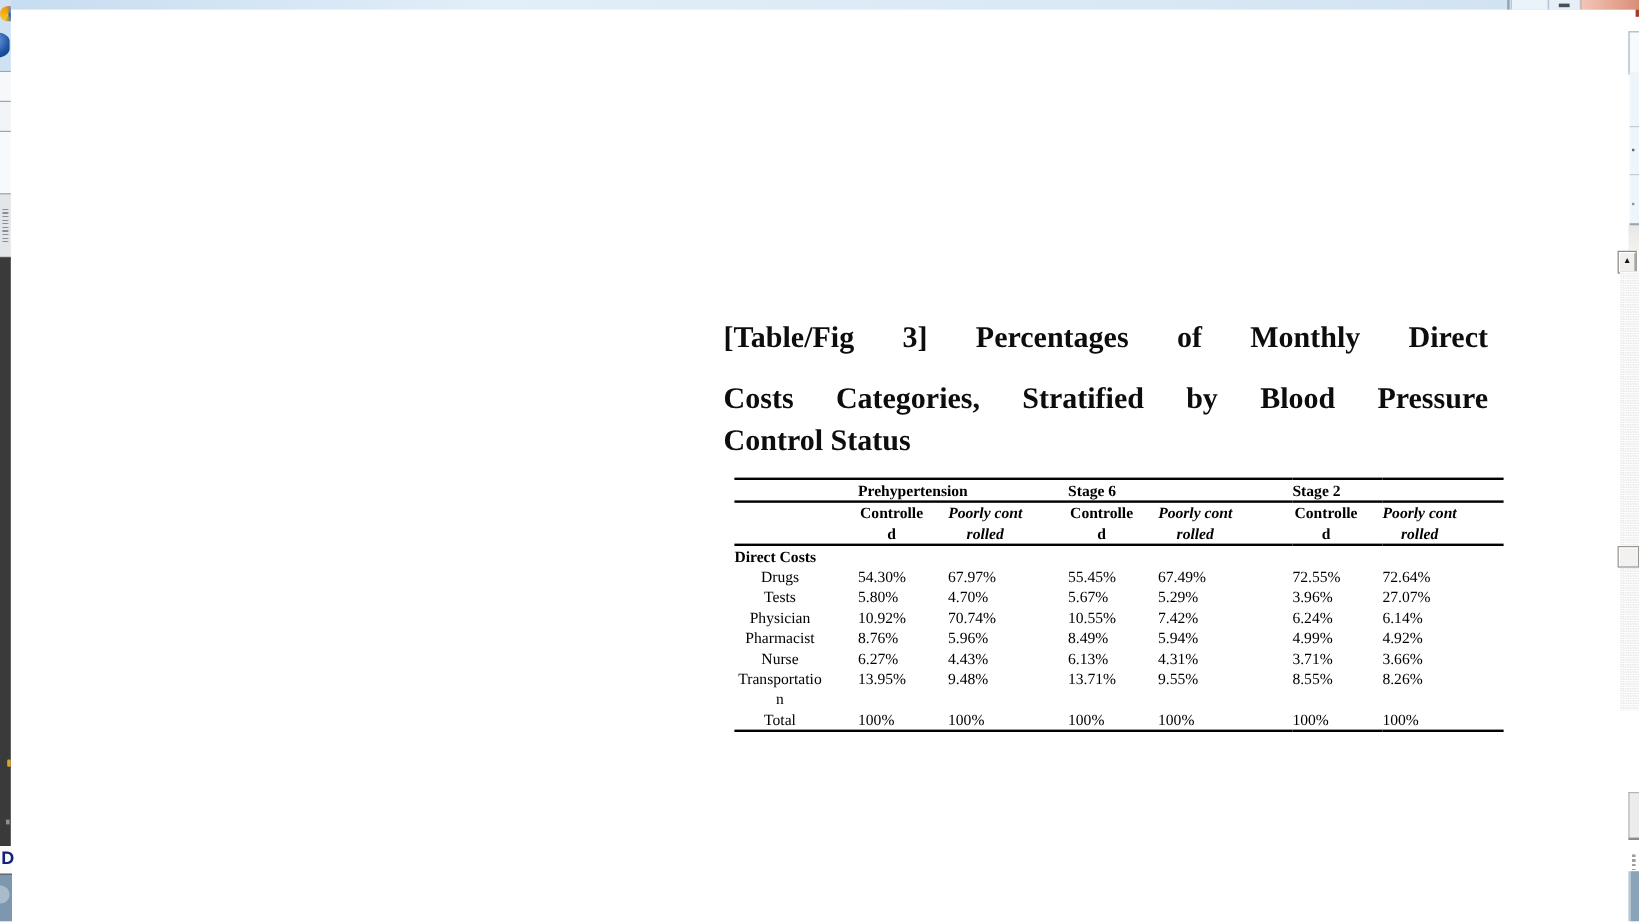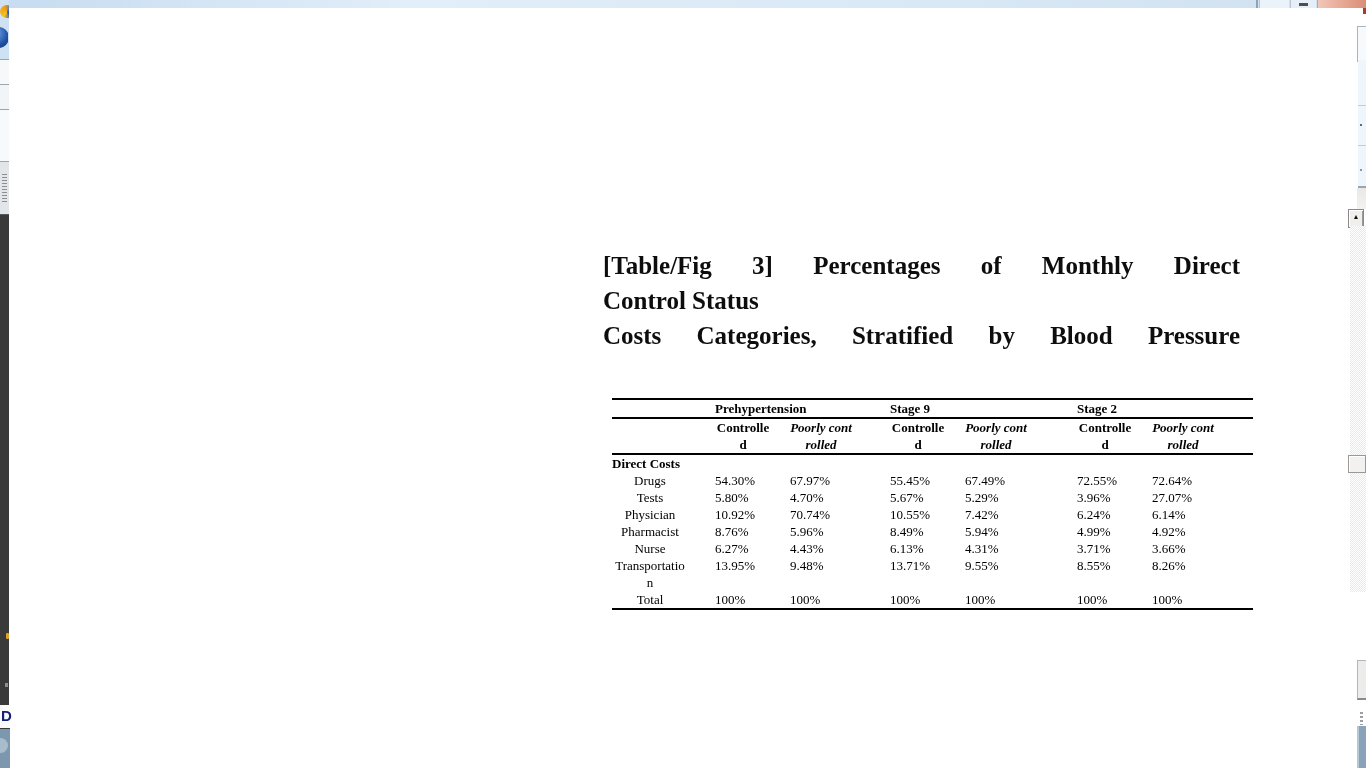--- a/index.html
+++ b/index.html
@@ -63,21 +63,21 @@
   .rs-gray{left:1357px;top:660px;width:9px;height:37px;background:#ececeb;
     border:1px solid #b5b5b3;border-bottom:2px solid #8a8a88;}
   .rs-grip{left:1360px;top:712px;width:3px;height:13px;
     background:repeating-linear-gradient(#9aa0a6 0 2px,transparent 2px 4px);}
   .rs-blue{left:1357px;top:726px;width:9px;height:42px;
     background:linear-gradient(90deg,#b5c6d4 0 2px,#8ba3b9 2px);}
 
   
   .doc-title{left:603px;top:248px;width:637px;color:#0d0d0d;}
   .doc-title .line{font:bold 25px/35px "Liberation Serif",serif;}
-  .doc-title .j{text-align:justify;text-align-last:justify;}
+  .doc-title .j{text-align:justify;text-align-last:justify;margin-top:16px;}
 
   .tbl-wrap{left:612px;top:362px;}
   table.costs{border-collapse:collapse;width:641px;table-layout:fixed;
     font:13px/17px "Liberation Serif",serif;color:#000;
     border-top:2px solid #000;border-bottom:2px solid #000;margin-top:36px;}
   table.costs td{padding:0;vertical-align:top;text-align:left;}
   tr.group-row td{font-weight:bold;border-bottom:2px solid #000;height:16px;vertical-align:bottom;}
   tr.sub-row td{font-weight:bold;border-bottom:2px solid #000;}
   .brk{display:inline-block;word-break:break-all;text-align:center;}
   .w-ctl{width:56px;}
@@ -134,40 +134,40 @@
   <span>▲</span>
 </div>
 <div class="abs sb-track"></div>
 <div class="abs sb-thumb"></div>
 <div class="abs rs-gray"></div>
 <div class="abs rs-grip"></div>
 <div class="abs rs-blue"></div>
 
 <div class="abs doc-title">
   <div class="line j">[Table/Fig 3] Percentages of Monthly Direct</div>
+  <div class="line j">Costs Categories, Stratified by Blood Pressure</div>
   <div class="line">Control Status</div>
-  <div class="line j">Costs Categories, Stratified by Blood Pressure</div>
 </div>
 
 <div class="abs tbl-wrap">
   <table class="costs">
     <colgroup>
       <col style="width:103px">
         <col style="width:75px">
         <col style="width:100px">
       <col style="width:75px">
         <col style="width:112px">
         <col style="width:75px">
         <col style="width:101px">
     </colgroup>
     <thead>
       <tr class="group-row">
         <td></td>
         <td colspan="2">Prehypertension</td>
-        <td colspan="2">Stage 9</td>
+        <td colspan="2">Stage 6</td>
         <td colspan="2">Stage 2</td>
       </tr>
       <tr class="sub-row">
         <td></td>
         <td>
           <span class="brk w-ctl">Controlled</span></td>
         <td>
           <span class="brk w-poor">Poorly controlled</span></td>
         <td>
           <span class="brk w-ctl">Controlled</span></td>

